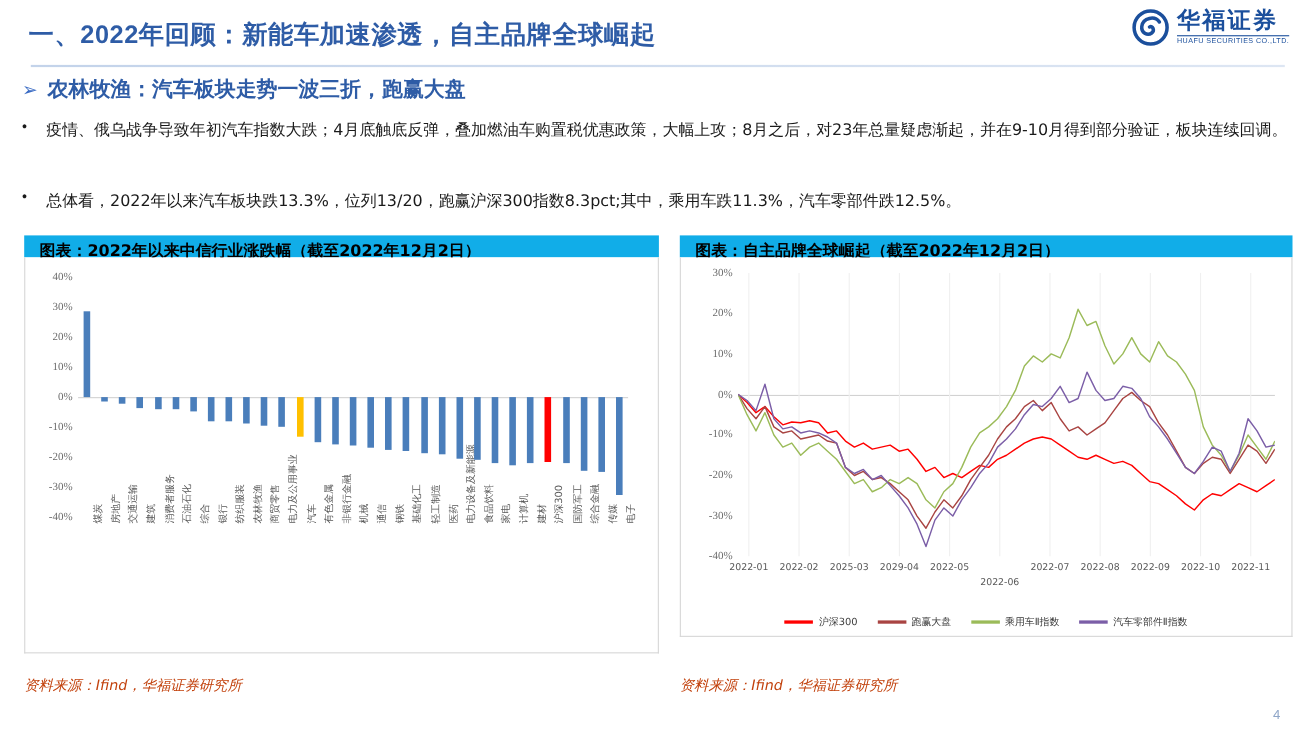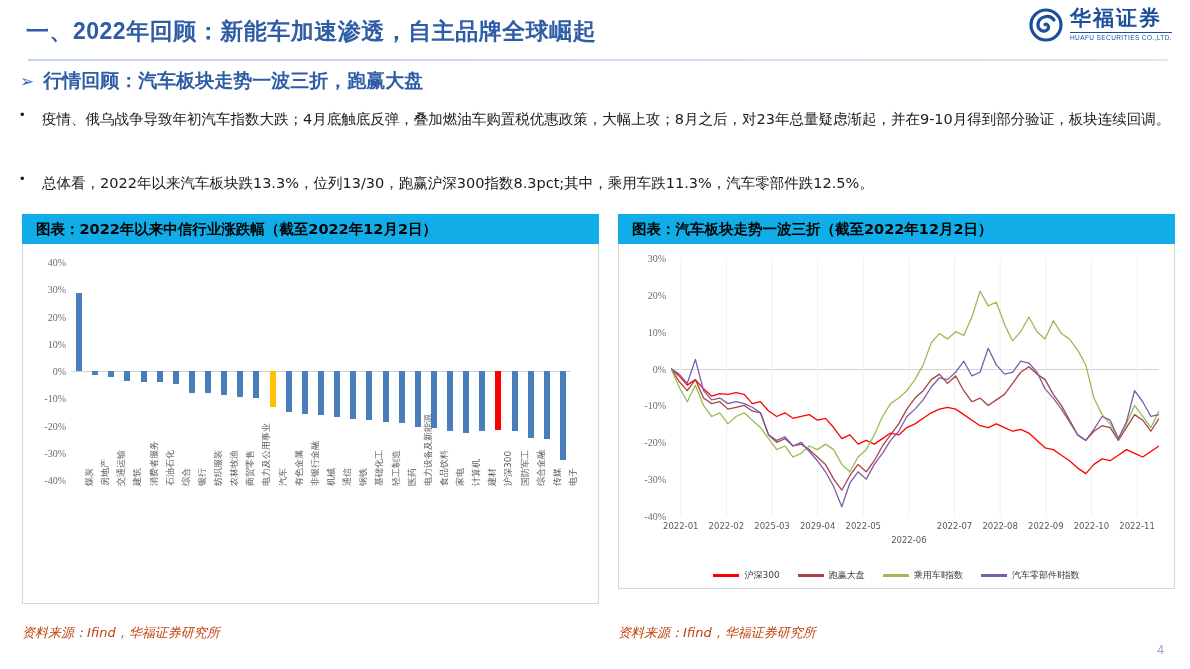--- a/index.html
+++ b/index.html
@@ -57,21 +57,21 @@
   }
   #bullet-1 { top:104px; }
   #bullet-2 { top:168px; }
 
   
   .panel { position:absolute; top:214px; }
   #panel-left  { left:22px;  width:577px; }
   #panel-right { left:618px; width:557px; }
   .panel-title {
     background:#11ADE8; color:#000; font-size:14.5px; font-weight:bold;
-    padding:6px 0 6px 14px; height:30px; line-height:18px;
+    padding:6px 0 6px 14px; height:20px; line-height:18px;
     font-family:"DejaVu Sans",sans-serif; white-space:nowrap;
   }
   .panel-body {
     border:1px solid #d6d6d6; border-top:none; background:#fff;
     position:relative;
   }
   #panel-left  .panel-body { height:360px; }
   #panel-right .panel-body { height:345px; }
   .source {
     margin-top:20px; font-size:13px; font-style:italic;
@@ -129,30 +129,30 @@
   <span class="words">
     <span class="cn">华福证券</span>
     <span class="en">HUAFU SECURITIES CO.,LTD.</span>
   </span>
 </div>
 
 <div id="title-rule"></div>
 
 <div id="subhead">
   <span class="arrow">➢</span>
-  <span class="txt">行情回顾：汽车板块走势一波三折，跑赢大盘</span>
+  <span class="txt">农林牧渔：汽车板块走势一波三折，跑赢大盘</span>
 </div>
 
 <div class="bullet" id="bullet-1">
   <span class="dot">•</span>
   <span class="body">疫情、俄乌战争导致年初汽车指数大跌；4月底触底反弹，叠加燃油车购置税优惠政策，大幅上攻；8月之后，对23年总量疑虑渐起，并在9-10月得到部分验证，板块连续回调。</span>
 </div>
 <div class="bullet" id="bullet-2">
   <span class="dot">•</span>
-  <span class="body">总体看，2022年以来汽车板块跌13.3%，位列13/30，跑赢沪深300指数8.3pct;其中，乘用车跌11.3%，汽车零部件跌12.5%。</span>
+  <span class="body">总体看，2022年以来汽车板块跌13.3%，位列13/20，跑赢沪深300指数8.3pct;其中，乘用车跌11.3%，汽车零部件跌12.5%。</span>
 </div>
 
 <div class="panel" id="panel-left">
   <div class="panel-title">图表：2022年以来中信行业涨跌幅（截至2022年12月2日）</div>
   <div class="panel-body">
     <div class="plot" id="bar-plot" style="left: 48px; top: 18px; width: 500px; height: 218px;">
         <div class="ylab" style="top: 0px;">40%</div>
         <div class="ylab" style="top: 27.25px;">30%</div>
         <div class="ylab" style="top: 54.5px;">20%</div>
         <div class="ylab" style="top: 81.75px;">10%</div>
@@ -223,21 +223,21 @@
         <div class="bar" style="background: rgb(74, 126, 187); left: 472.806px; top: 109px; height: 68.3975px;"></div>
         <div class="cat" style="left: 479.806px; top: 224px;">传媒</div>
         <div class="bar" style="background: rgb(74, 126, 187); left: 488.935px; top: 109px; height: 88.5625px;"></div>
         <div class="cat" style="left: 495.935px; top: 224px;">电子</div>
       </div>
   </div>
   <div class="source">资料来源：Ifind，华福证券研究所</div>
 </div>
 
 <div class="panel" id="panel-right">
-  <div class="panel-title">图表：汽车板块走势一波三折（截至2022年12月2日）</div>
+  <div class="panel-title">图表：自主品牌全球崛起（截至2022年12月2日）</div>
   <div class="panel-body">
     <div class="plot" id="line-plot" style="left: 52px; top: 14px; width: 488px; height: 258px;">
         <div class="ylab" style="top: 0px;">30%</div>
         <div class="ylab" style="top: 36.8571px;">20%</div>
         <div class="ylab" style="top: 73.7143px;">10%</div>
         <div class="ylab" style="top: 110.571px;">0%</div>
         <div class="ylab" style="top: 147.429px;">-10%</div>
         <div class="ylab" style="top: 184.286px;">-20%</div>
         <div class="ylab" style="top: 221.143px;">-30%</div>
         <div class="ylab" style="top: 258px;">-40%</div>

